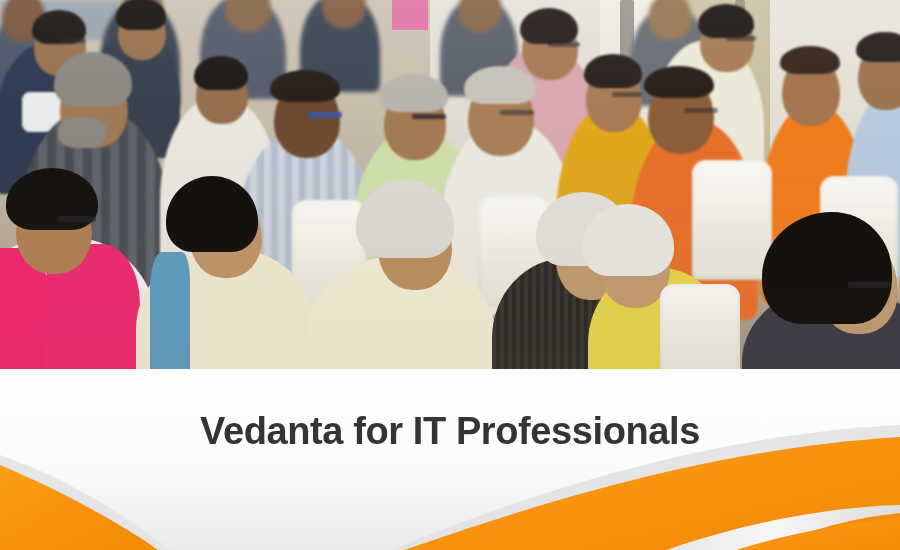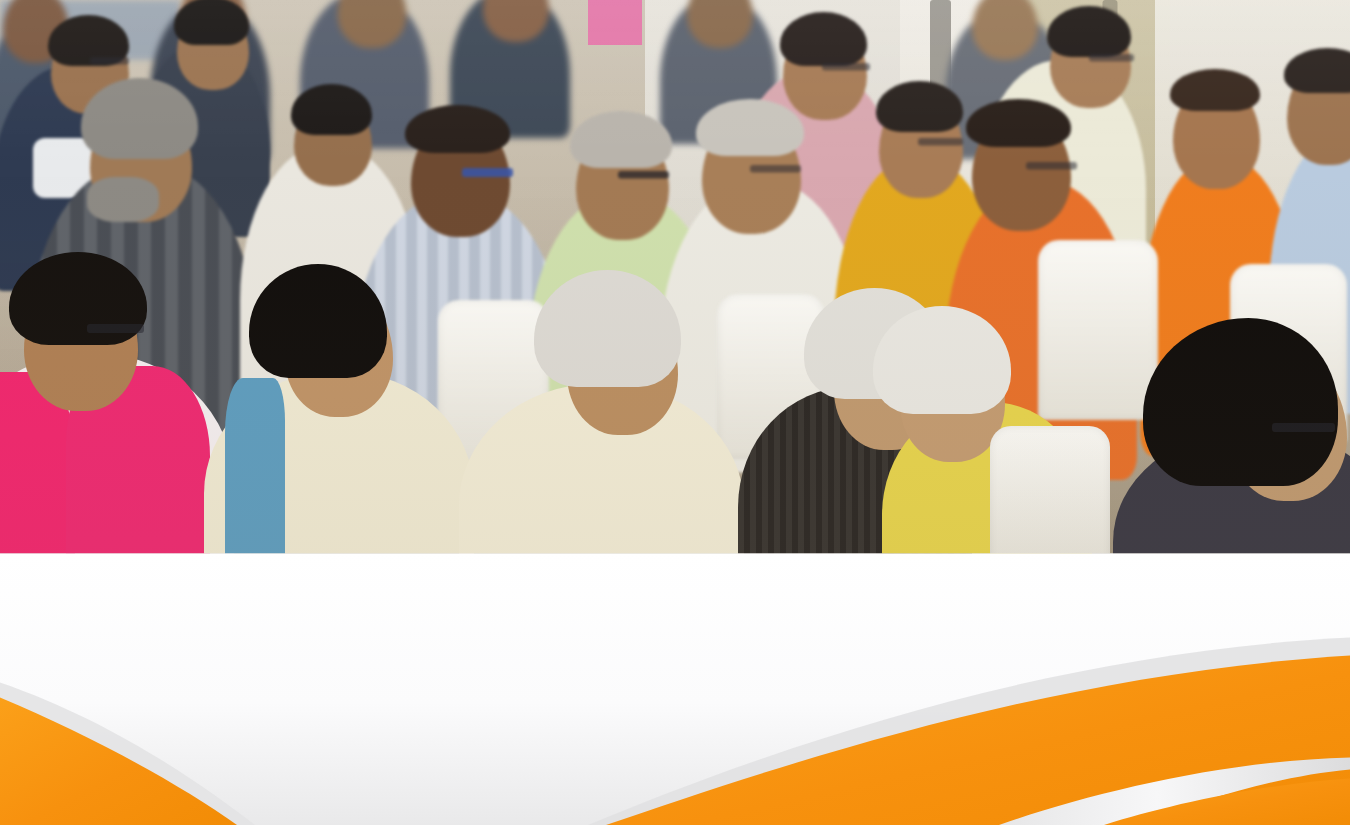--- a/index.html
+++ b/index.html
@@ -313,15 +313,16 @@
 
       <path d="M900,56 C700,66 520,128 392,181 L900,181 Z" fill="#e1e1e2" opacity="0.85"></path>
 
       <path d="M900,68 C702,80 524,140 404,181 L900,181 Z" fill="url(#orangeGrad)"></path>
 
       <path d="M900,136 C816,138 726,160 666,181 L758,181 C806,162 856,148 900,144 Z" fill="url(#whiteBand)"></path>
 
       <path d="M900,150 C838,154 778,168 736,181 L900,181 Z" fill="url(#orangeGrad)"></path>
     </svg>
 
+    <div class="banner-title">Vedanta for IT Professionals</div>
   </div>
 
 </div>
 
 </body></html>

